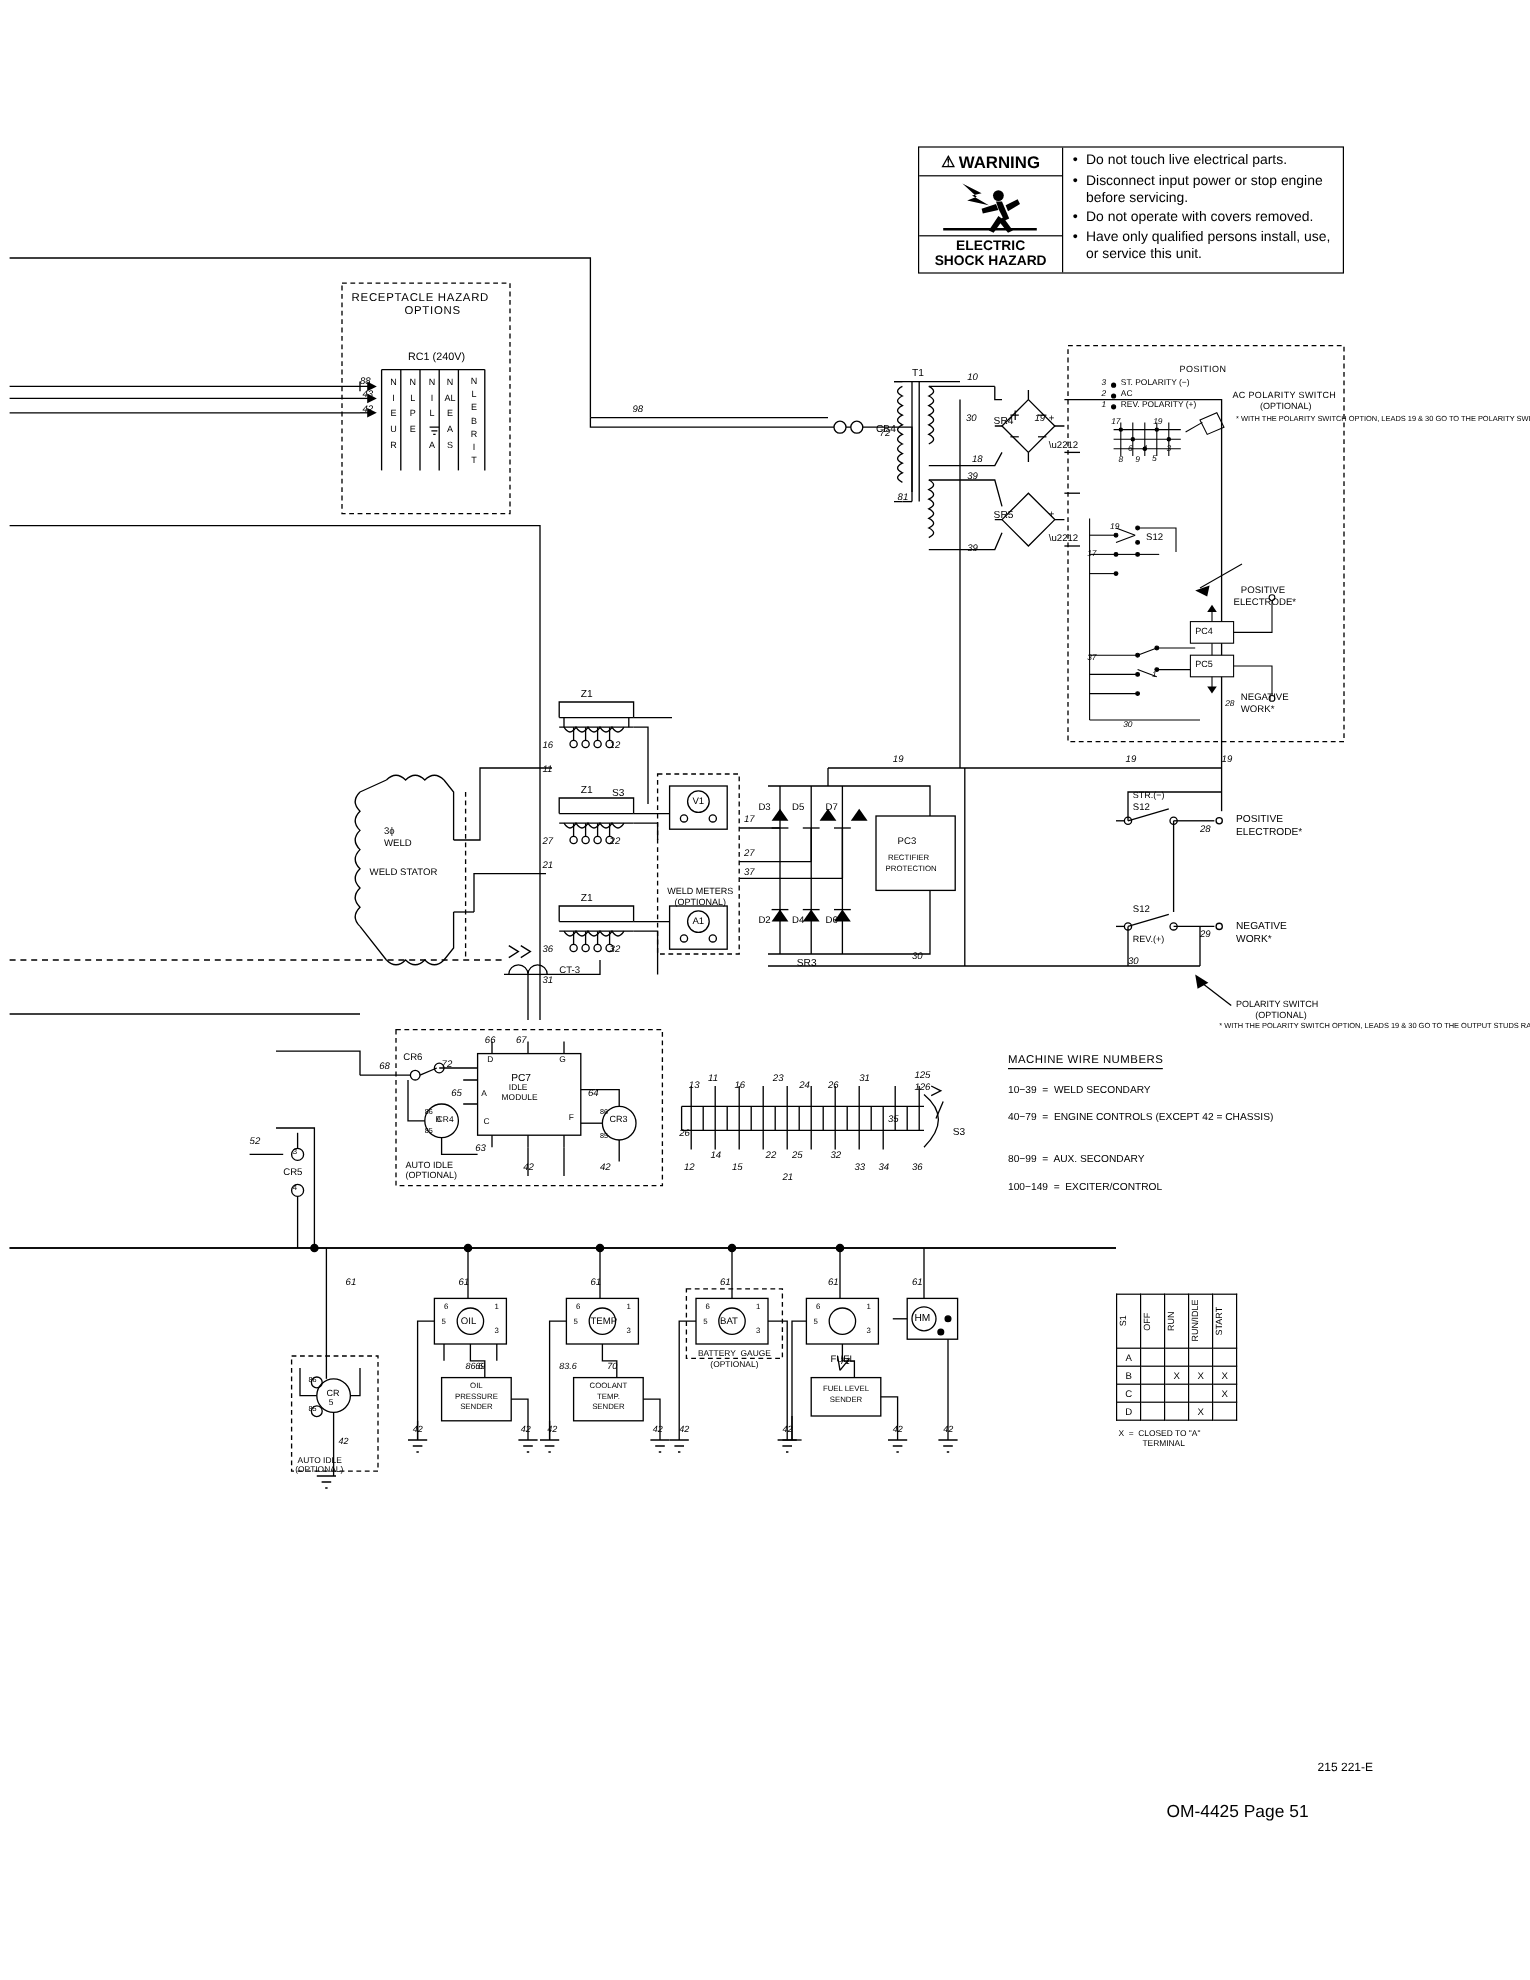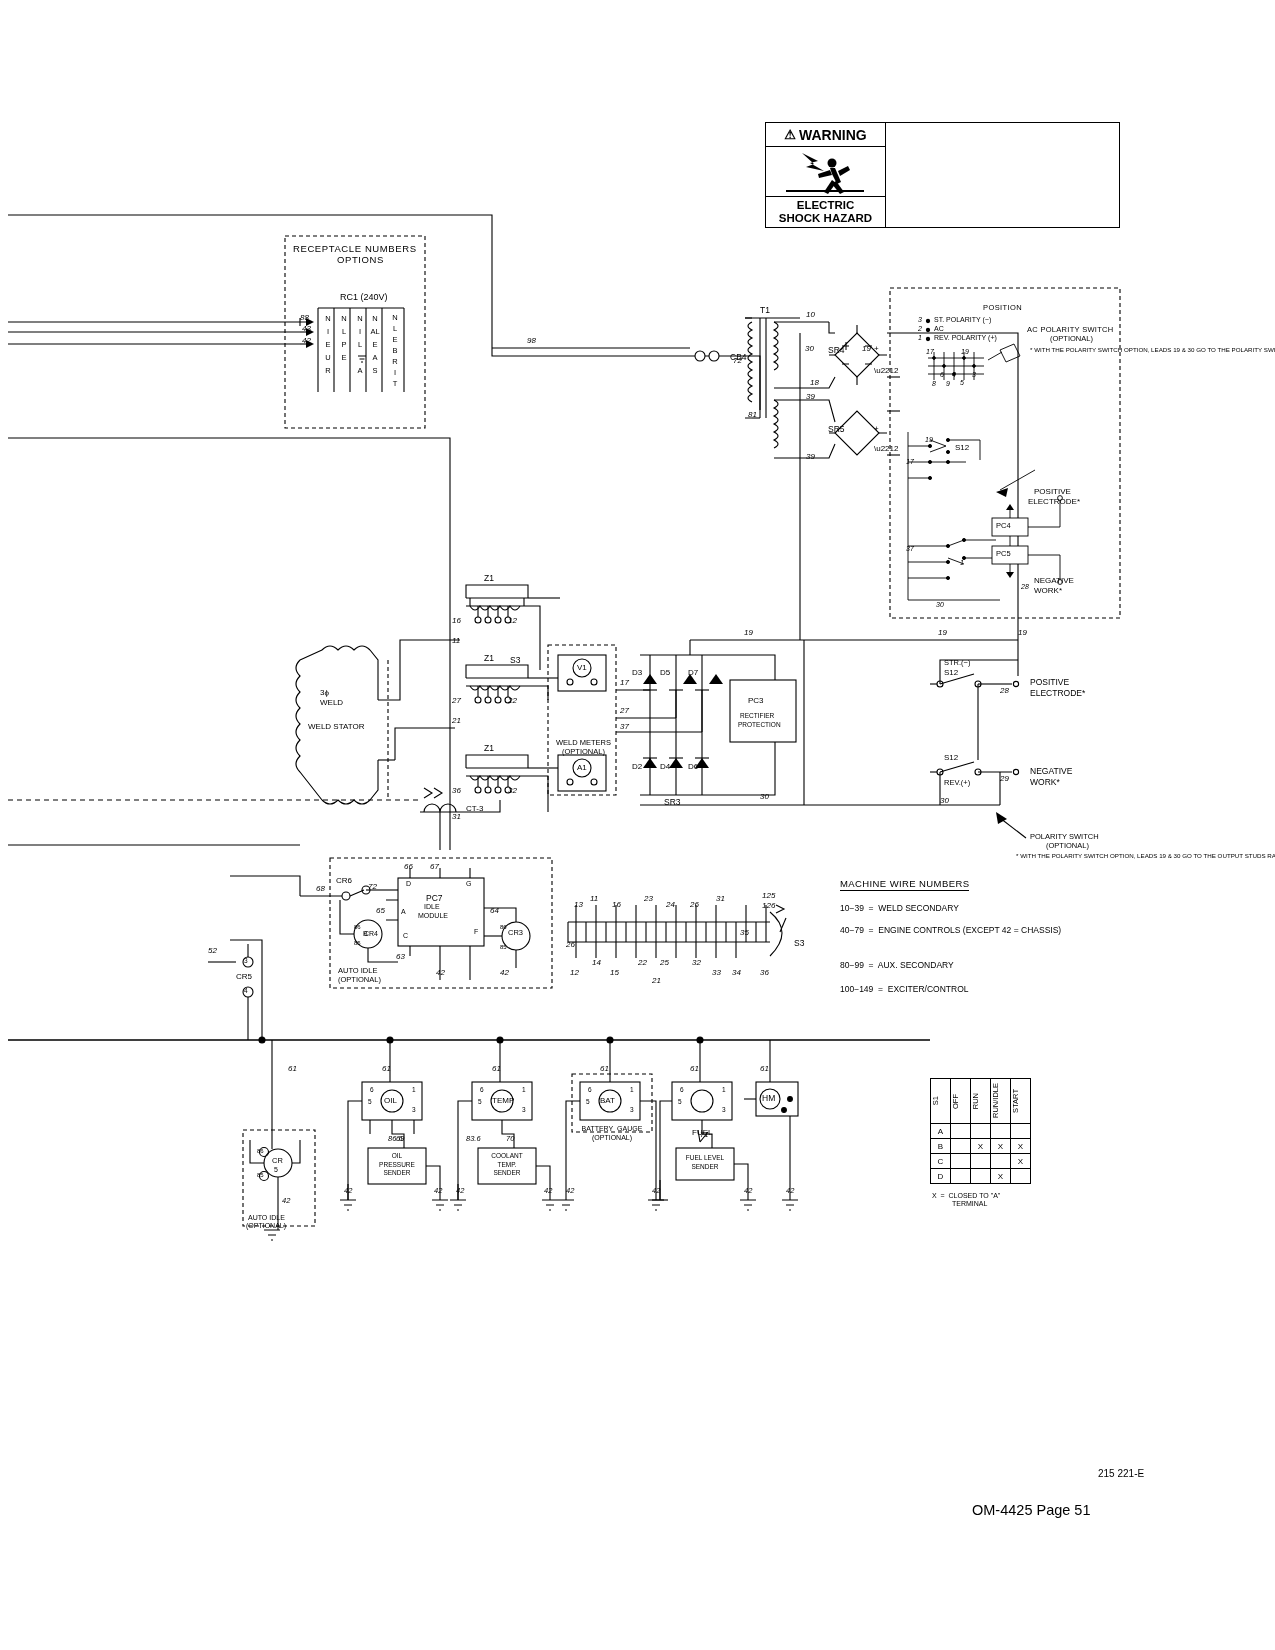--- a/index.html
+++ b/index.html
@@ -463,23 +463,31 @@
           <path d="M72 24 l10 -5 l2 4 l-10 6 z" fill="#000" stroke="none"></path>
           <path d="M20 44 h78" stroke-width="2" fill="none"></path>
         </g>
       </svg>
     </div>
     <div id="warnfoot">
       <span>ELECTRIC</span>
       <span>SHOCK HAZARD</span>
     </div>
   </div>
+  <div id="warnright">
+    <ul>
+      <li>Do not touch live electrical parts.</li>
+      <li>Disconnect input power or stop engine before servicing.</li>
+      <li>Do not operate with covers removed.</li>
+      <li>Have only qualified persons install, use, or service this unit.</li>
+    </ul>
+  </div>
 </div>
 
-<div class="t" style="left:293px;top:243px;font-size:9.5px;letter-spacing:0.6px;">RECEPTACLE NUMBERS</div>
+<div class="t" style="left:293px;top:243px;font-size:9.5px;letter-spacing:0.6px;">RECEPTACLE HAZARD</div>
 <div class="t" style="left:337px;top:254px;font-size:9.5px;letter-spacing:0.6px;">OPTIONS</div>
 <div class="t" style="left:340px;top:292px;font-size:9px;">RC1 (240V)</div>
 
 <div class="t" style="left:322px;top:312px;font-size:7.5px;line-height:13px;text-align:center;width:12px;">N<br>I<br>E<br>U<br>R</div>
 <div class="t" style="left:338px;top:312px;font-size:7.5px;line-height:13px;text-align:center;width:12px;">N<br>L<br>P<br>E</div>
 <div class="t" style="left:354px;top:312px;font-size:7.5px;line-height:13px;text-align:center;width:12px;">N<br>I<br>L<br><br>A</div>
 <div class="t" style="left:368px;top:312px;font-size:7.5px;line-height:13px;text-align:center;width:14px;">N<br>AL<br>E<br>A<br>S</div>
 <div class="t" style="left:388px;top:312px;font-size:7.5px;line-height:11px;text-align:center;width:14px;">N<br>L<br>E<br>B<br>R<br>I<br>T</div>
 
 <div class="t" style="left:300px;top:313px;font-size:8px;font-style:italic;">88</div>

